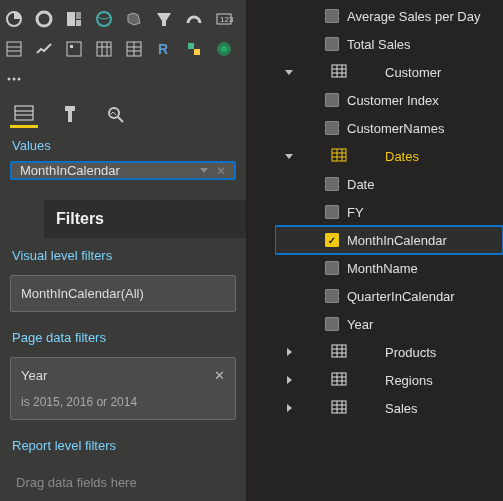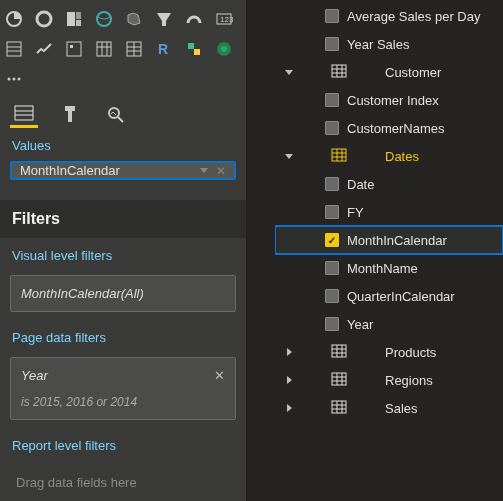--- a/index.html
+++ b/index.html
@@ -54,32 +54,32 @@
     padding: 0 8px; color: #e0e0e0; font-size: 13px;
     cursor: pointer;
   }
   .field-well .spacer { flex: 1; }
   .chev { width: 0; height: 0; border-left:4px solid transparent; border-right:4px solid transparent; border-top:5px solid #888; margin-right:8px; }
   .x-ic { color:#888; font-size:12px; }
 
   .filters-hdr {
     margin-top: 16px; padding: 10px 12px;
     background: #2e2e2d; color: #f0f0f0;
-    font-size: 16px; font-weight: 600;
+    font-size: 16px; font-weight: 600; margin-left: 44px;
   }
 
   .filter-card {
     margin: 8px 10px; padding: 10px 10px;
     background: #4b4b49;
     border: 1px solid #6a6a68; border-radius: 2px;
     color: #ddd; font-size: 13px;
     display: flex; align-items: flex-start; gap: 6px;
     cursor: pointer;
   }
-  .filter-card .fc-body { flex:1;font-style:italic; }
+  .filter-card .fc-body { flex:1; }
   .filter-card .fc-sub { color:#aaa; font-size:12px; margin-top:12px; }
   .filter-card .fc-x { color:#bbb; cursor:pointer; }
 
   .drop-hint {
     margin: 6px 12px; padding: 12px 4px;
     color: #8a8a8a; font-size: 13px;
   }
 
   
   .tree { padding-top: 2px; }
@@ -277,21 +277,21 @@
 </div>
 
 <div class="right">
   <div class="tree" id="tree">
       <div class="row lvl2 field-row">
         <span class="cbx"></span>
         <span>Average Sales per Day</span>
       </div>
       <div class="row lvl2 field-row">
         <span class="cbx"></span>
-        <span>Year Sales</span>
+        <span>Total Sales</span>
       </div>
       <div class="row lvl0">
         <span class="expand">
           <span class="tri-d"></span>
         </span>
         <span class="tbl-ic"><svg width="16" height="14" viewBox="0 0 16 14">
             <rect x="1" y="1" width="14" height="12" fill="none" stroke="currentColor"></rect>
             <line x1="1" y1="5" x2="15" y2="5" stroke="currentColor"></line>
             <line x1="1" y1="9" x2="15" y2="9" stroke="currentColor"></line>
             <line x1="6" y1="1" x2="6" y2="13" stroke="currentColor"></line>

